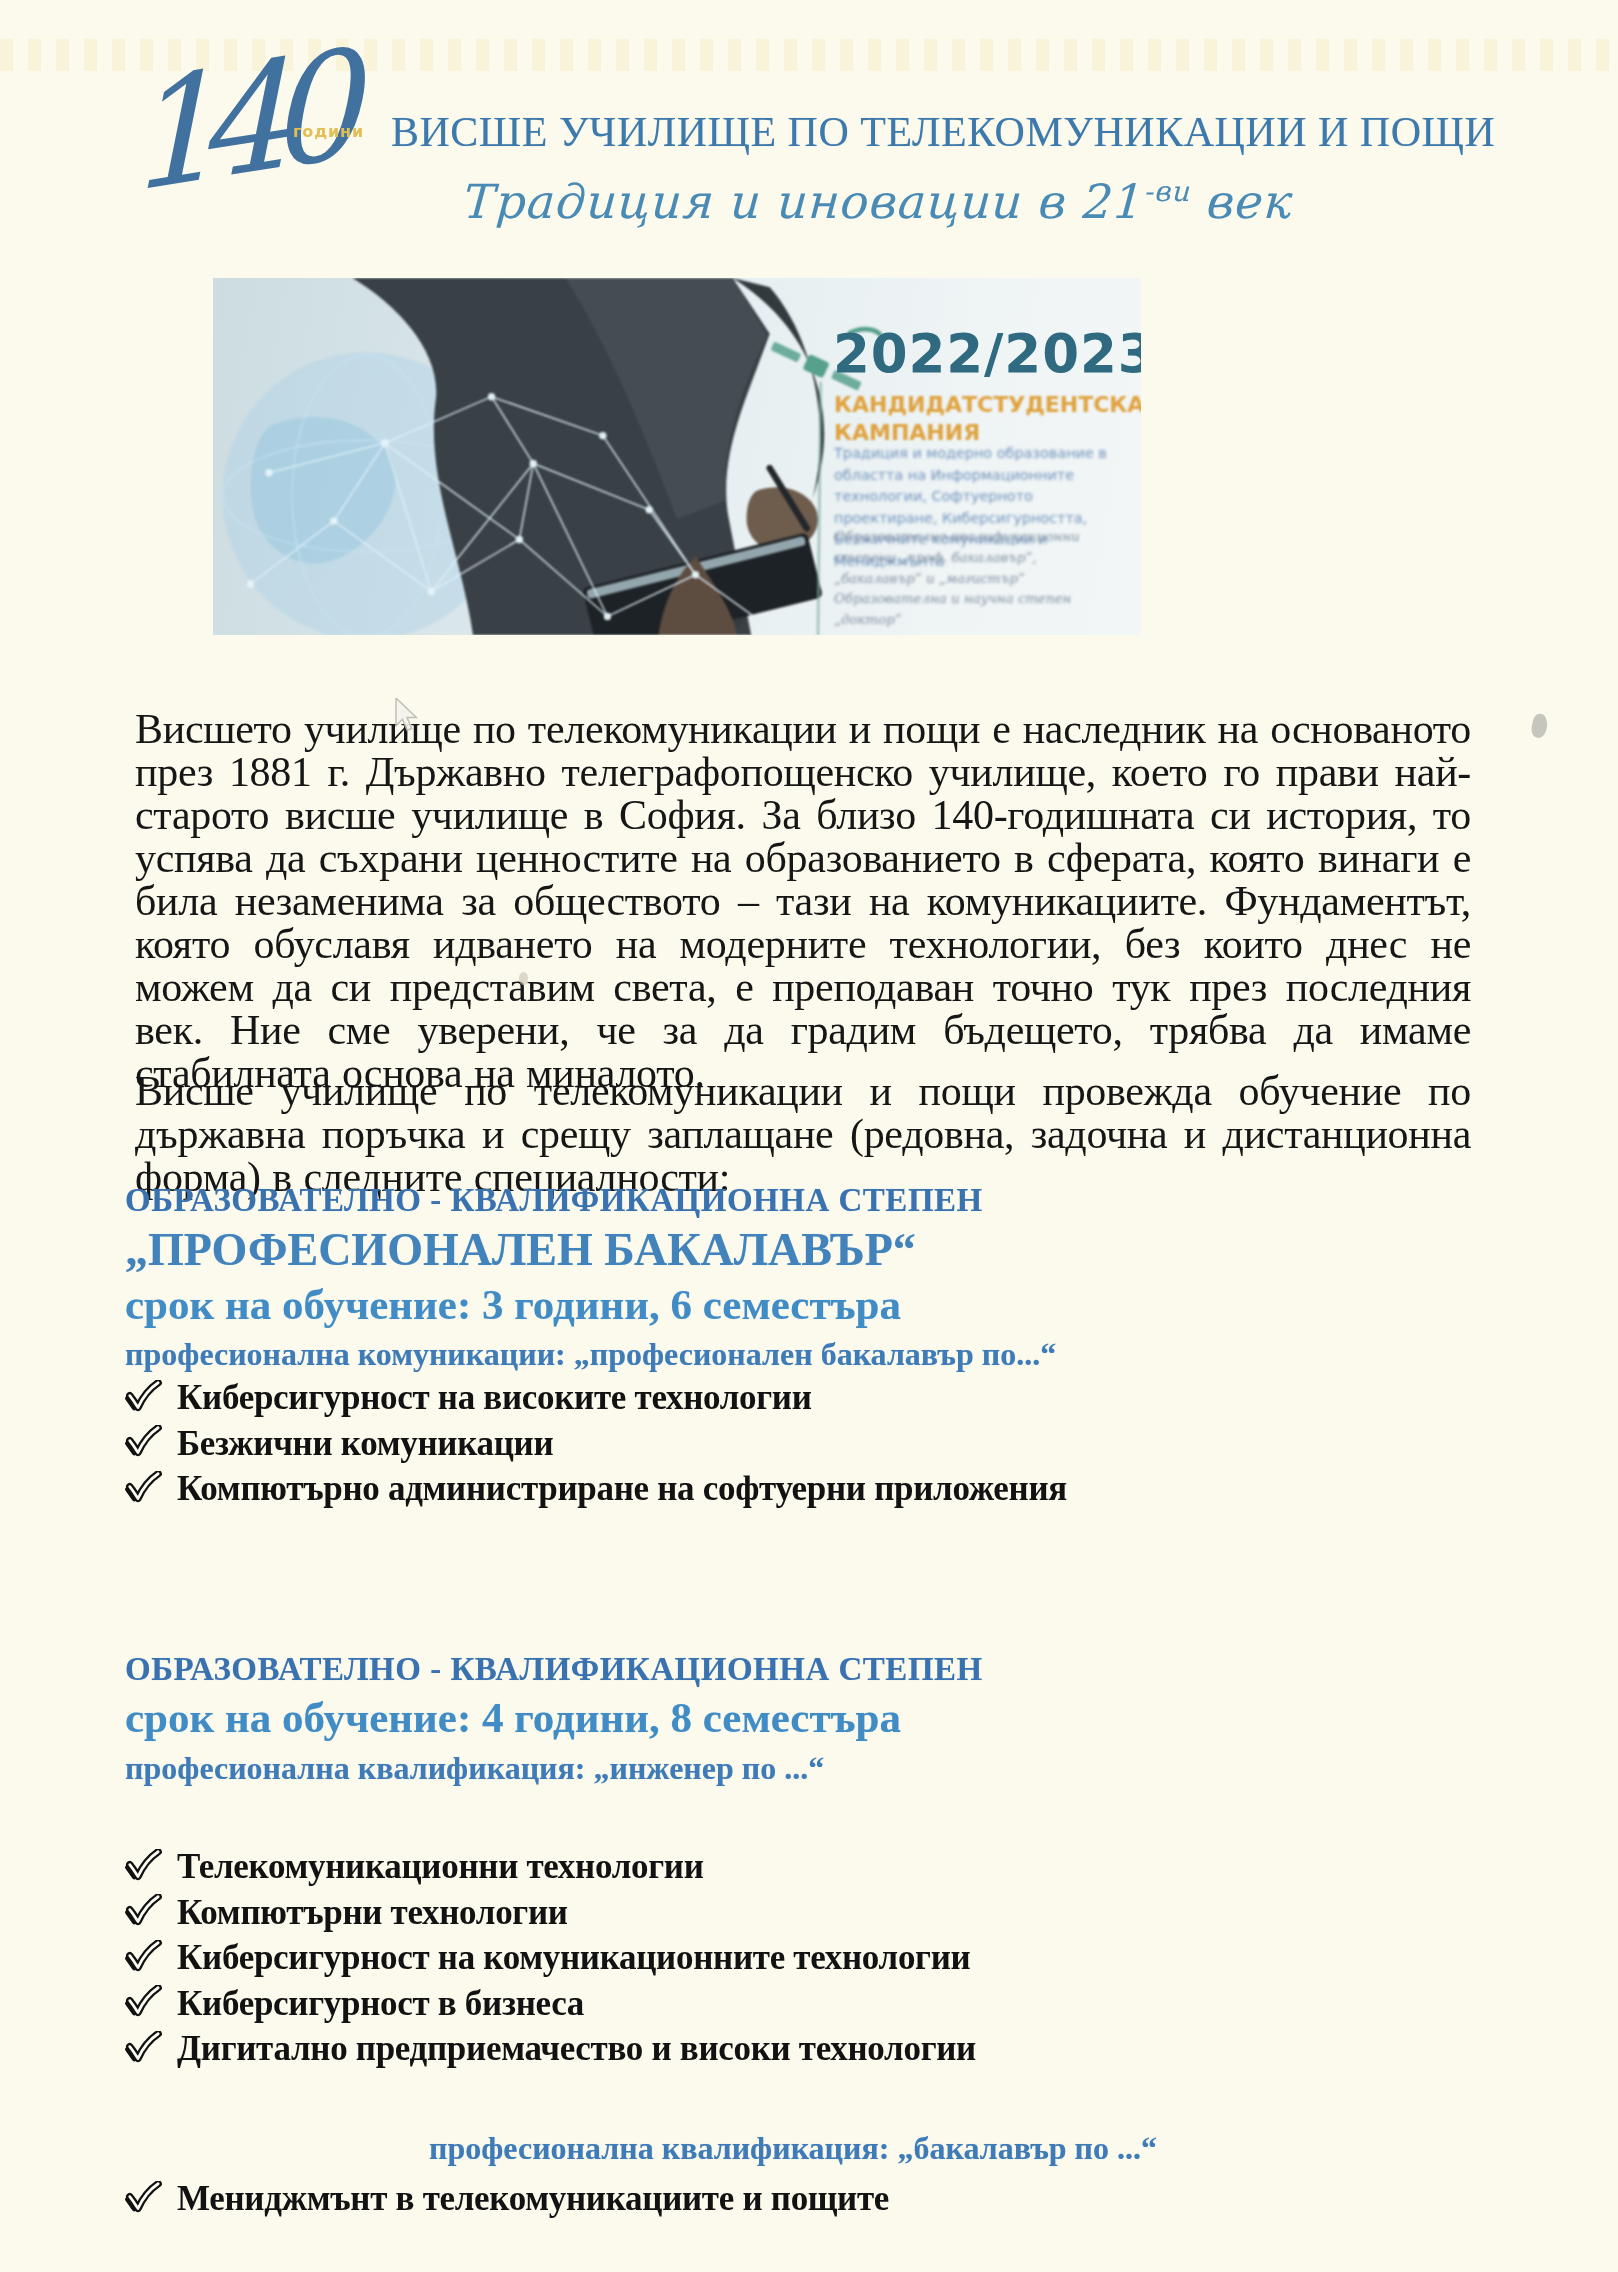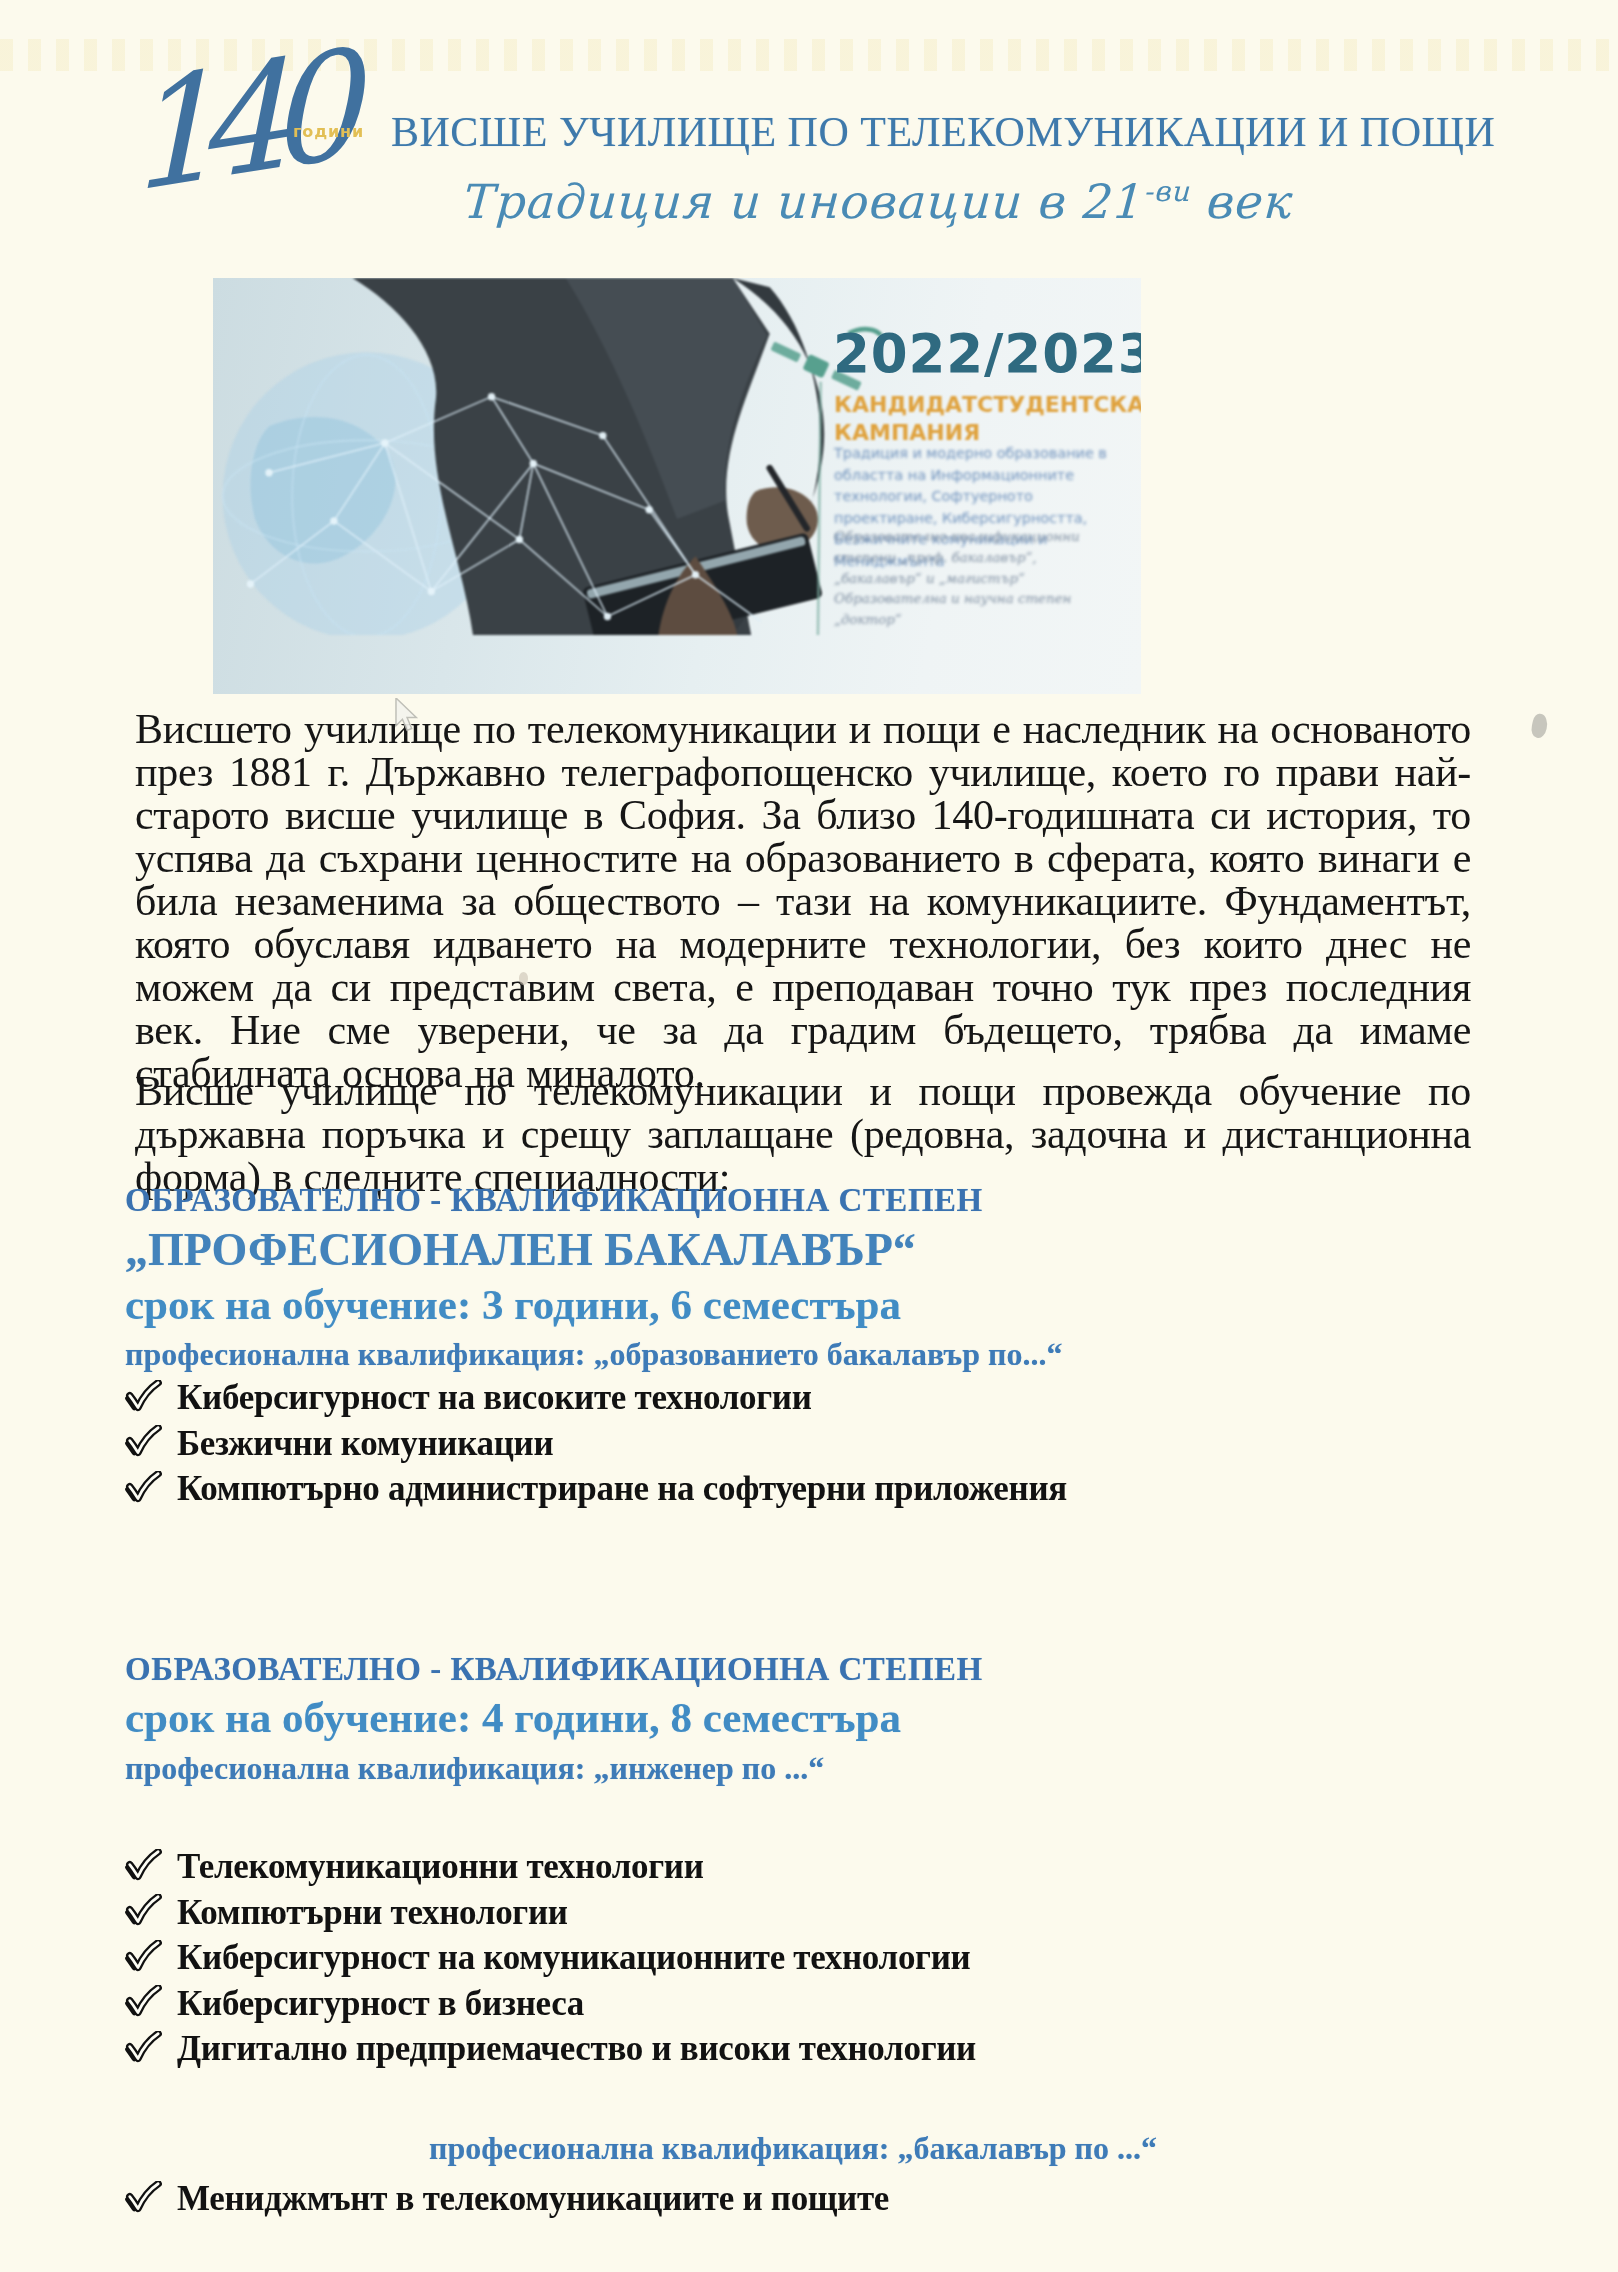--- a/index.html
+++ b/index.html
@@ -41,21 +41,21 @@
   .page-subtitle{
     position:absolute;left:464px;top:174px;width:835px;
     font-family:"DejaVu Serif", serif;font-style:italic;
     font-size:47px;color:#4a8bb5;
     transform:skewX(-4deg);
     letter-spacing:0.9px;
   }
   .page-subtitle .sup{font-size:28px;vertical-align:16.7px;}
   
   .banner{
-    position:absolute;left:213px;top:278px;width:928px;height:416px;
+    position:absolute;left:213px;top:278px;width:928px;height:357px;
     background:linear-gradient(100deg,#ccdce1 0%,#d9e6ea 30%,#e6eff1 55%,#eff4f5 78%,#f2f6f6 100%);
     overflow:hidden;
   }
   .banner svg{position:absolute;left:0;top:0;filter:blur(0.9px);}
   .banner-year{
     position:absolute;left:620px;top:45px;
     font-family:"DejaVu Sans", sans-serif;font-weight:bold;
     font-size:53px;color:#2f6a80;letter-spacing:0.9px;
     filter:blur(0.6px);
   }
@@ -198,21 +198,21 @@
     <div class="banner-degrees">Образователно-квалификационни степени „проф. бакалавър“, „бакалавър“ и „магистър“ Образователна и научна степен „доктор“</div>
   </div>
 
   <p class="body-par" id="para1">Висшето училище по телекомуникации и пощи е наследник на основаното през 1881 г. Държавно телеграфопощенско училище, което го прави най-старото висше училище в София. За близо 140-годишната си история, то успява да съхрани ценностите на образованието в сферата, която винаги е била незаменима за обществото – тази на комуникациите. Фундаментът, която обуславя идването на модерните технологии, без които днес не можем да си представим света, е преподаван точно тук през последния век. Ние сме уверени, че за да градим бъдещето, трябва да имаме стабилната основа на миналото.</p>
   <p class="body-par" id="para2">Висше училище по телекомуникации и пощи провежда обучение по държавна поръчка и срещу заплащане (редовна, задочна и дистанционна форма) в следните специалности:</p>
 
   <div class="section" id="section1">
     <div class="deg-label">ОБРАЗОВАТЕЛНО - КВАЛИФИКАЦИОННА СТЕПЕН</div>
     <div class="deg-name">„ПРОФЕСИОНАЛЕН БАКАЛАВЪР“</div>
     <div class="duration">срок на обучение: 3 години, 6 семестъра</div>
-    <div class="qualification">професионална квалификация: „образованието бакалавър по...“</div>
+    <div class="qualification">професионална комуникации: „професионален бакалавър по...“</div>
   </div>
 
   <div class="check-list" id="list1">
     <div class="check-item"><span class="check-icon"><svg width="37" height="33" viewBox="0 0 40 36">
             <path d="M5,17 C9,22 12,27 14,30 C19,19 27,9 36,3" fill="none" stroke="#111" stroke-width="8" stroke-linecap="round" stroke-linejoin="round"></path>
             <path d="M3,20 C6,24 8,27 10,30" fill="none" stroke="#111" stroke-width="6" stroke-linecap="round"></path>
             <path d="M5,17 C9,22 12,27 14,30 C19,19 27,9 36,3" fill="none" stroke="#fdfdf5" stroke-width="3" stroke-linecap="round" stroke-linejoin="round"></path>
           </svg></span><span>Киберсигурност на високите технологии</span></div>
     <div class="check-item"><span class="check-icon"><svg width="37" height="33" viewBox="0 0 40 36">
             <path d="M5,17 C9,22 12,27 14,30 C19,19 27,9 36,3" fill="none" stroke="#111" stroke-width="8" stroke-linecap="round" stroke-linejoin="round"></path>

